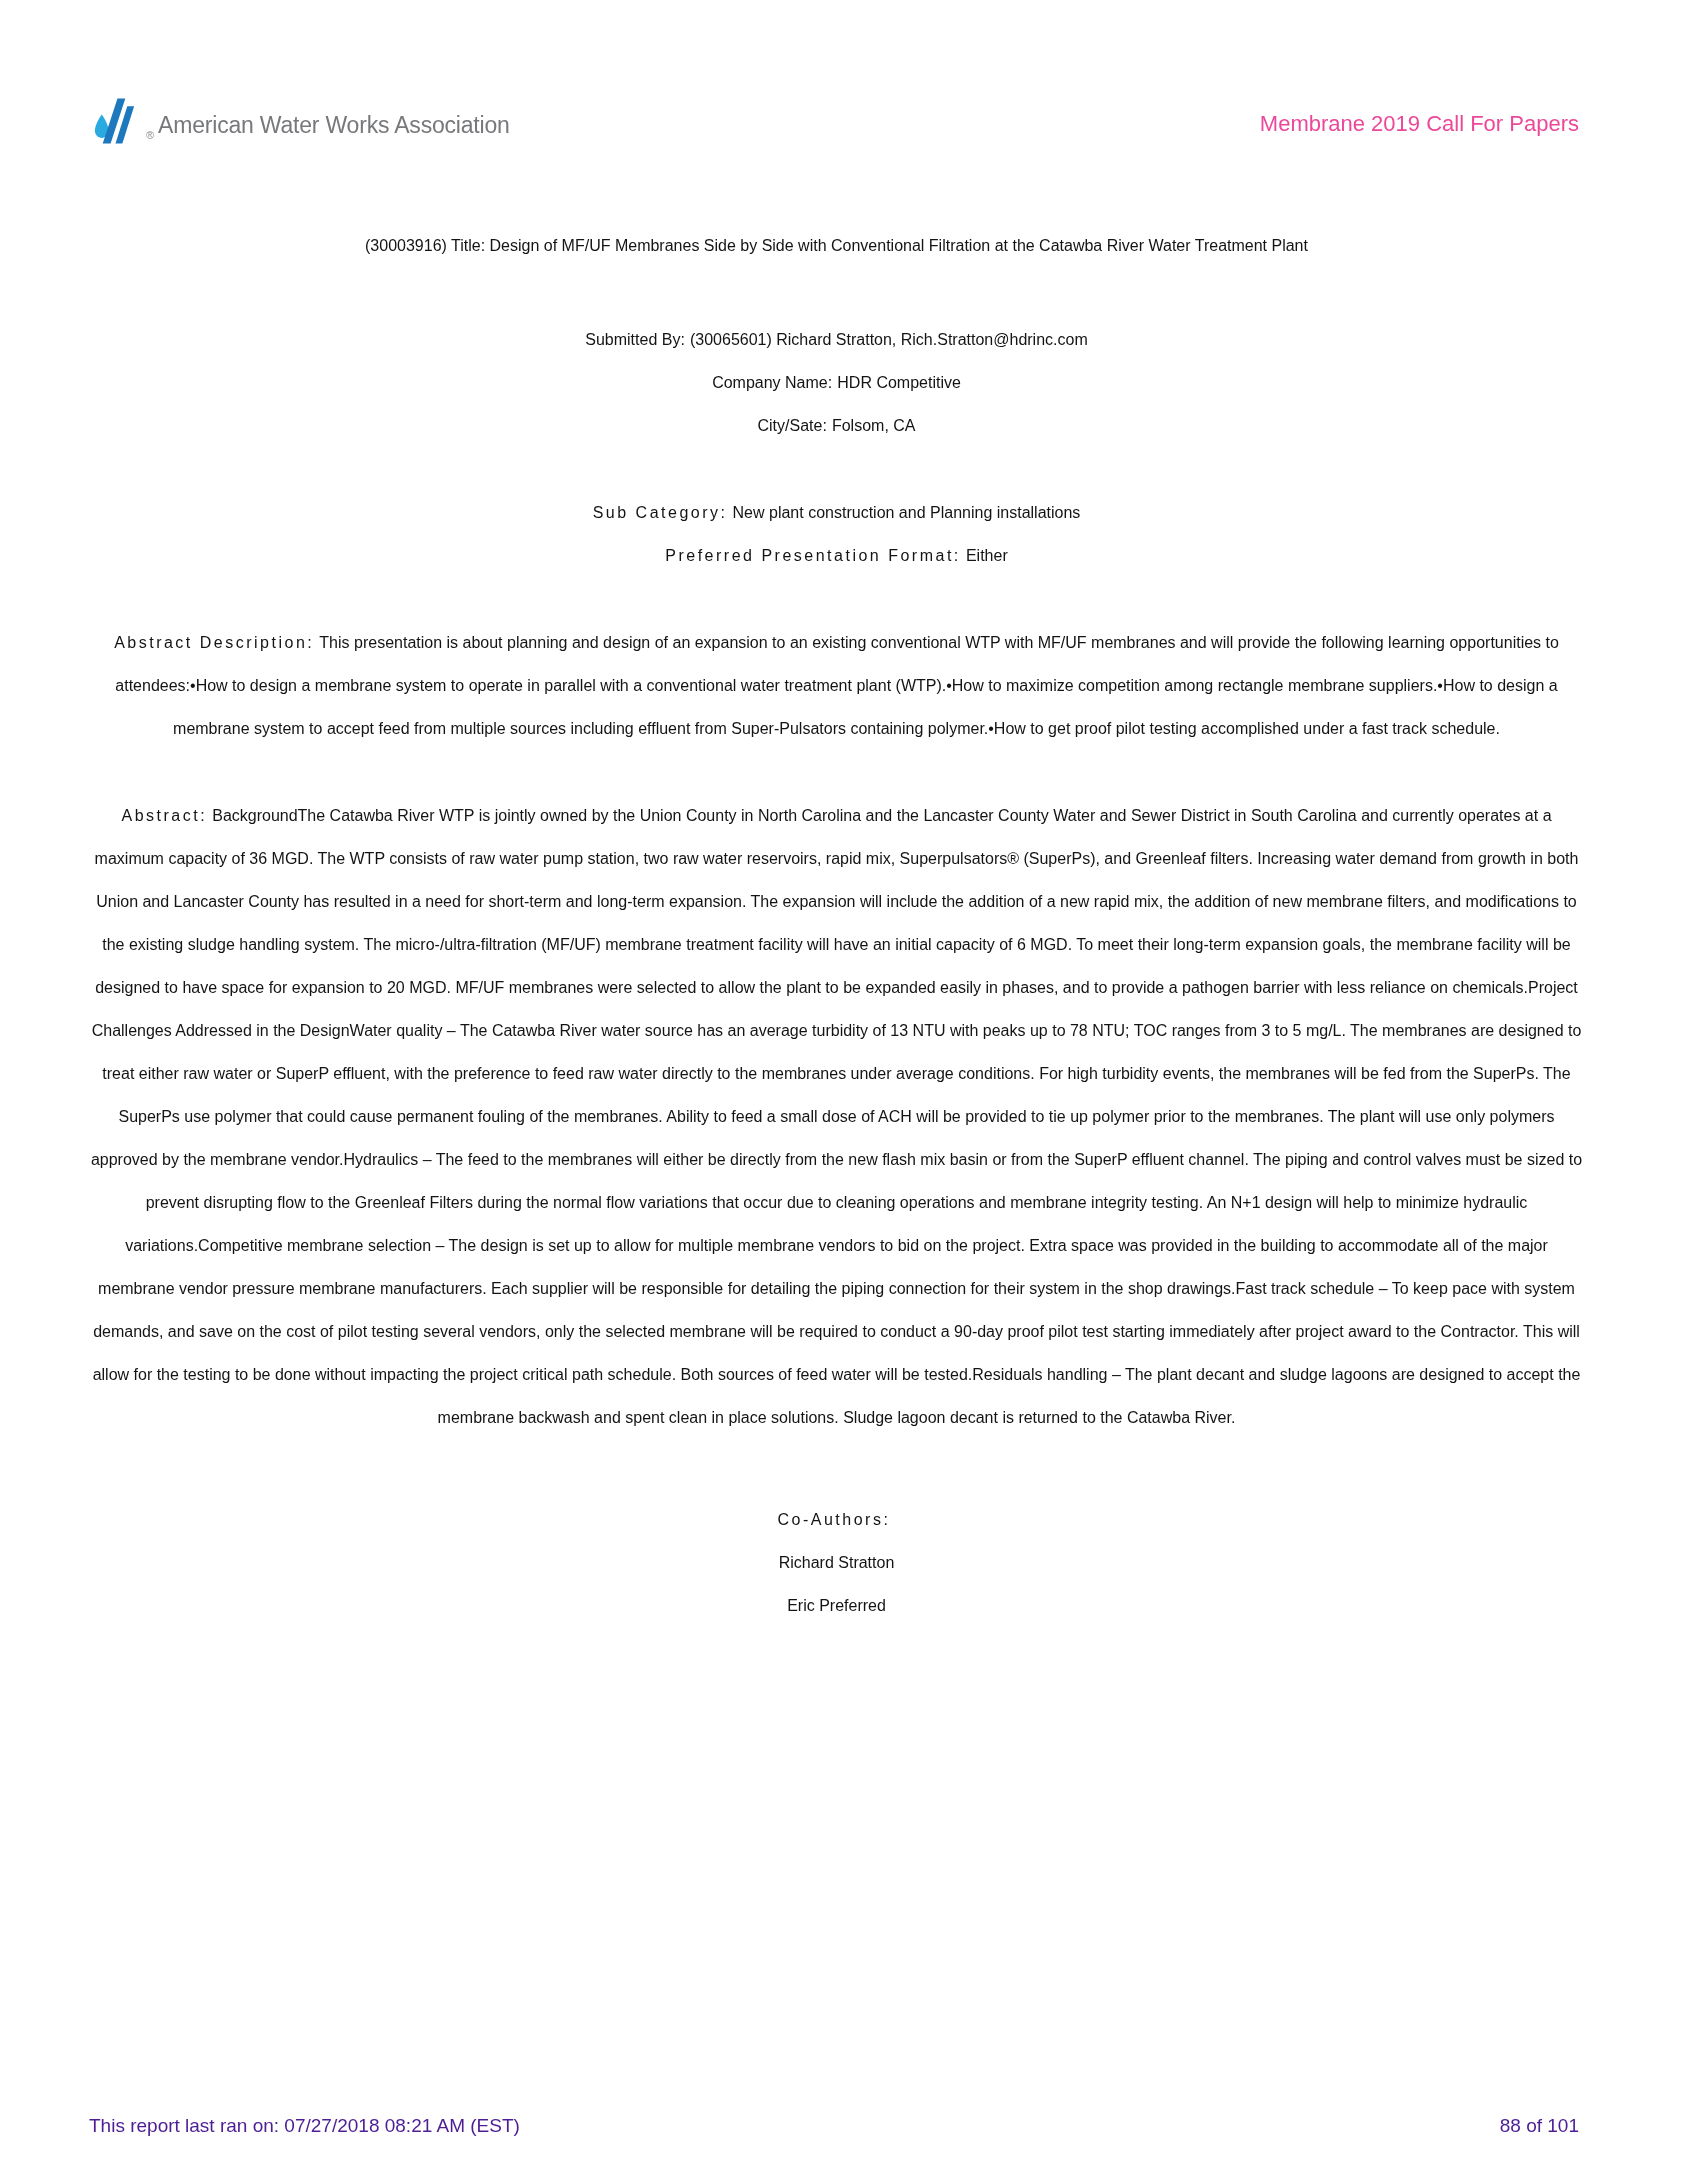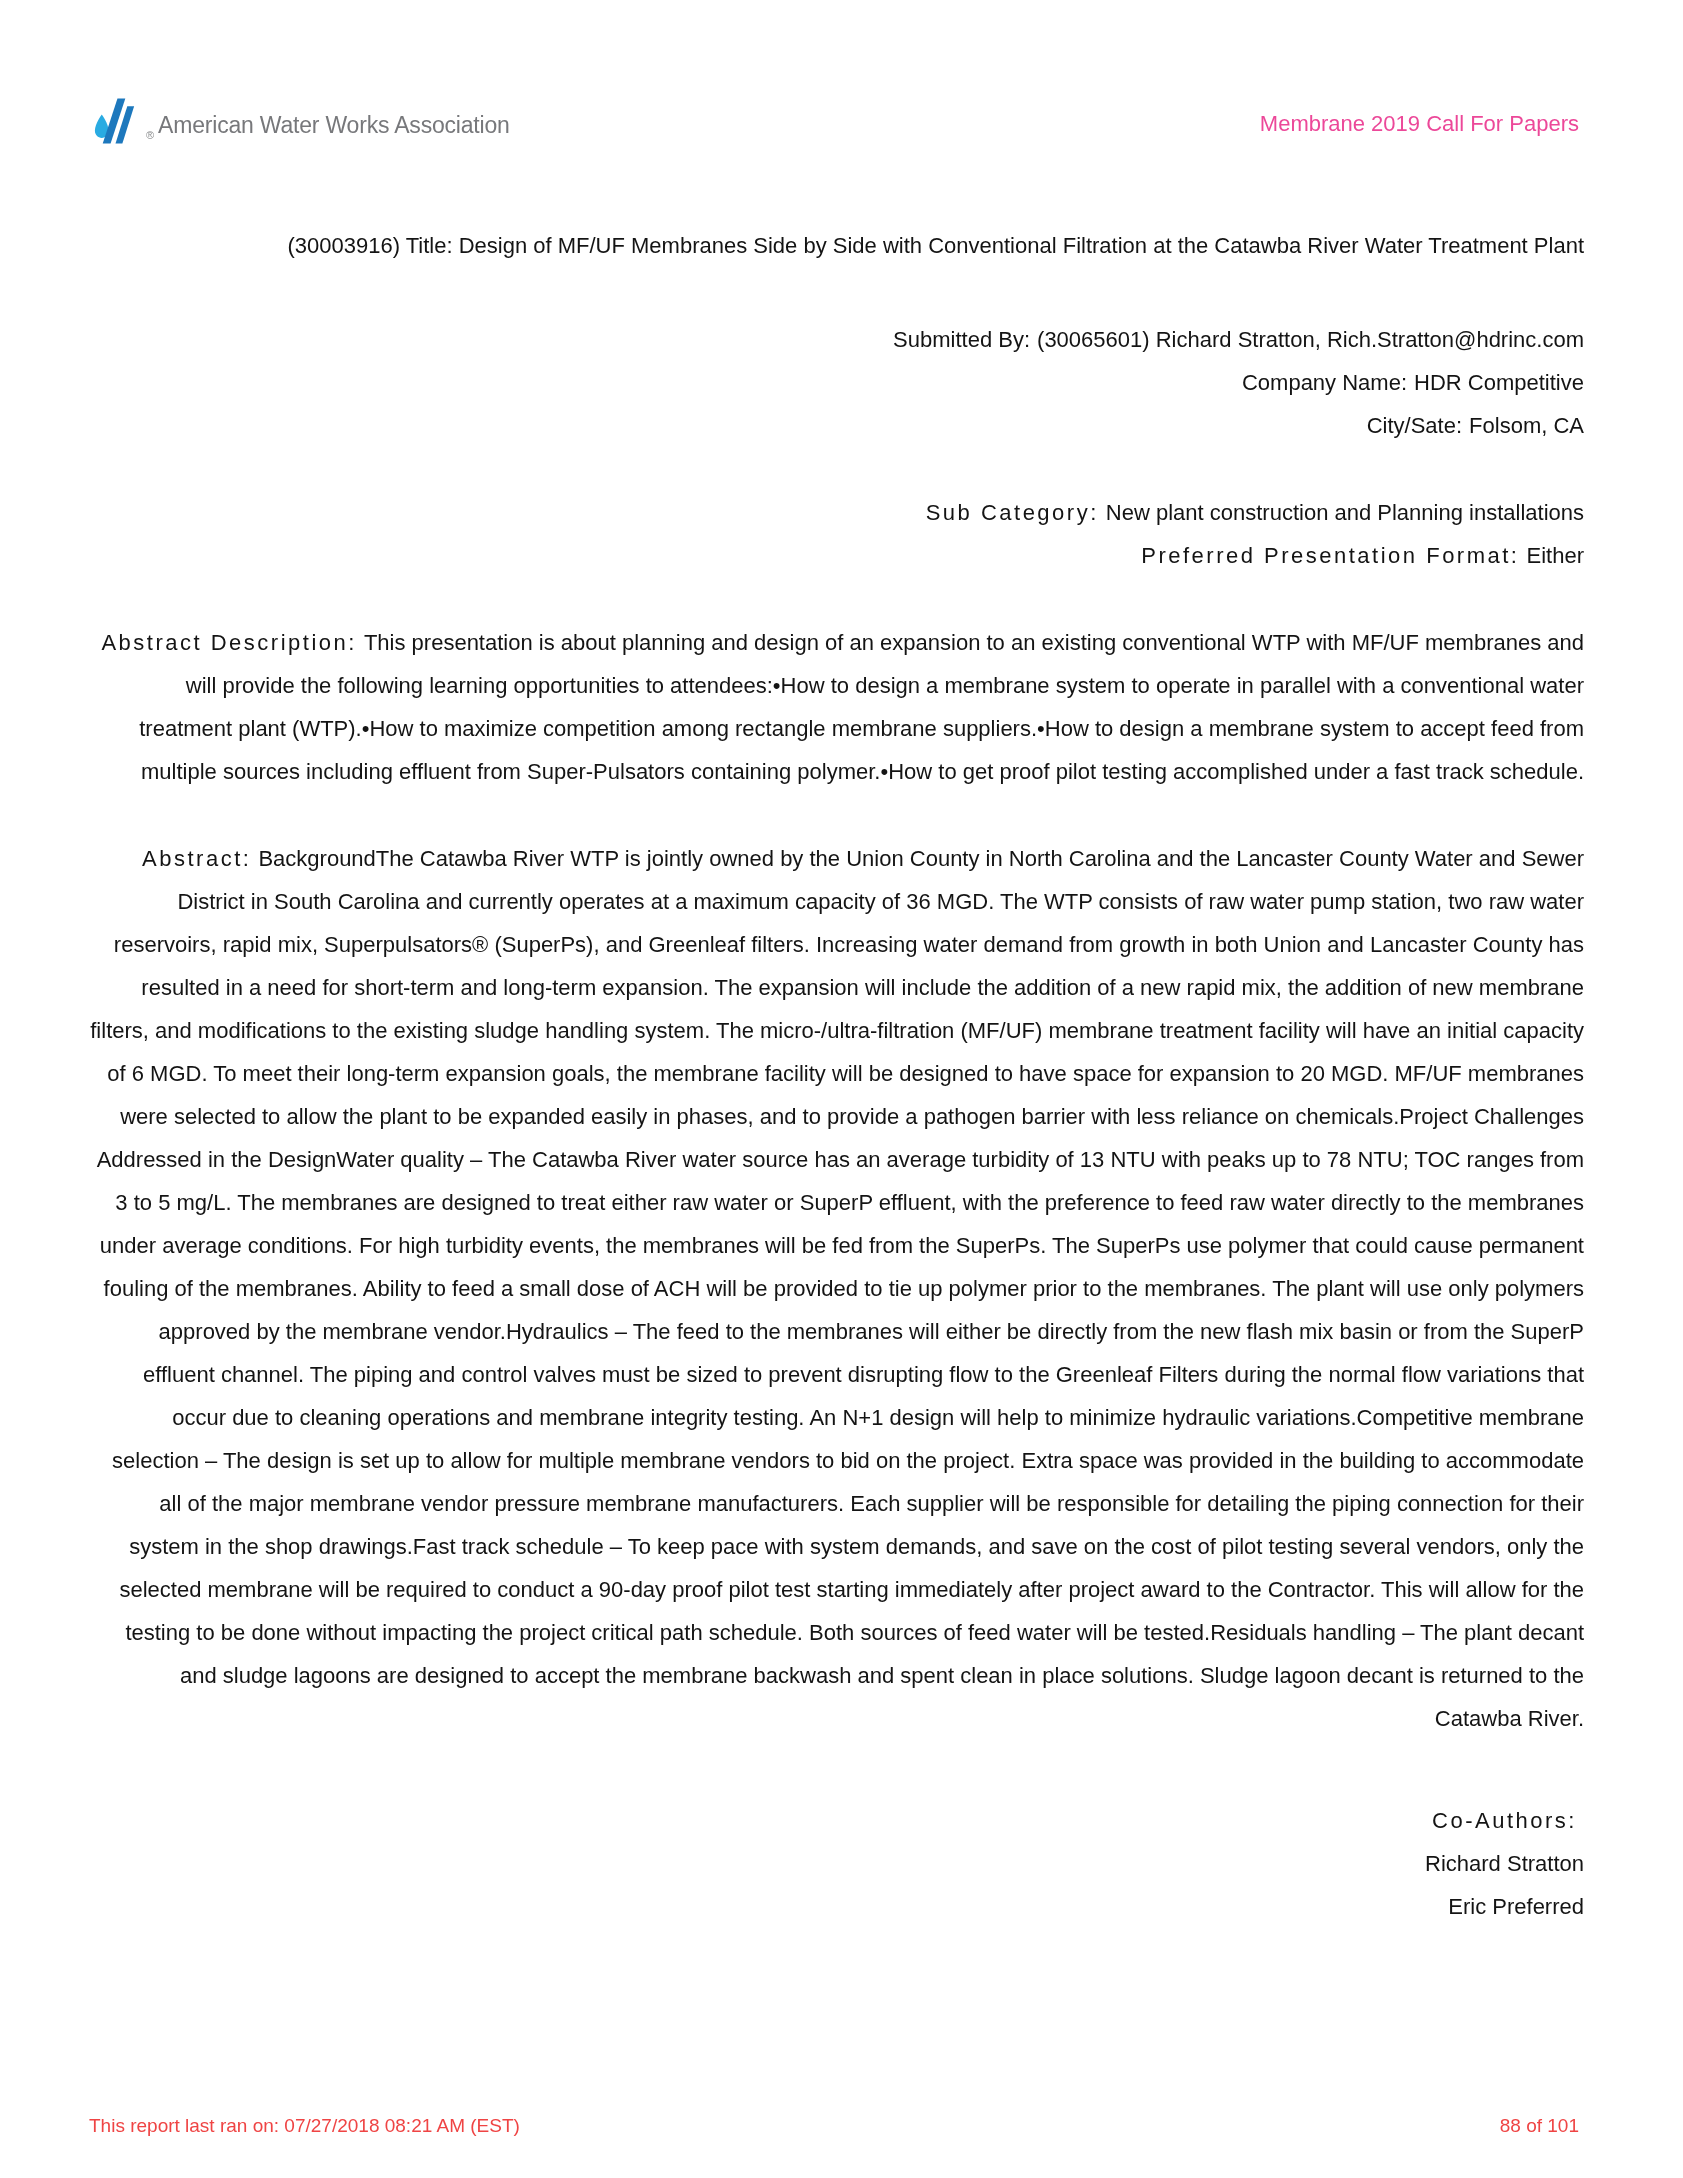--- a/index.html
+++ b/index.html
@@ -59,23 +59,23 @@
     color: #ec4899;
     padding-top: 14px;
     white-space: nowrap;
   }
   
   .content {
     position: absolute;
     top: 224px;
     left: 89px;
     width: 1495px;
-    font-size: 22px;
+    font-size: 16px;
     line-height: 43px;
-    text-align: right;
+    text-align: center;
   }
   .content p {
     margin: 0;
   }
   .block-gap {
     margin-bottom: 44px !important;
   }
   .title-gap {
     margin-bottom: 51px !important;
   }
@@ -90,21 +90,21 @@
   }
   
   .footer {
     position: absolute;
     left: 89px;
     right: 104px;
     top: 2115px;
     display: flex;
     justify-content: space-between;
     font-size: 19px;
-    color: #ef4444;
+    color: #4c1d95;
   }
 </style>
 </head>
 <body>
 
 <div class="page">
 
   <div class="header">
     <div class="logo">
       <span>

